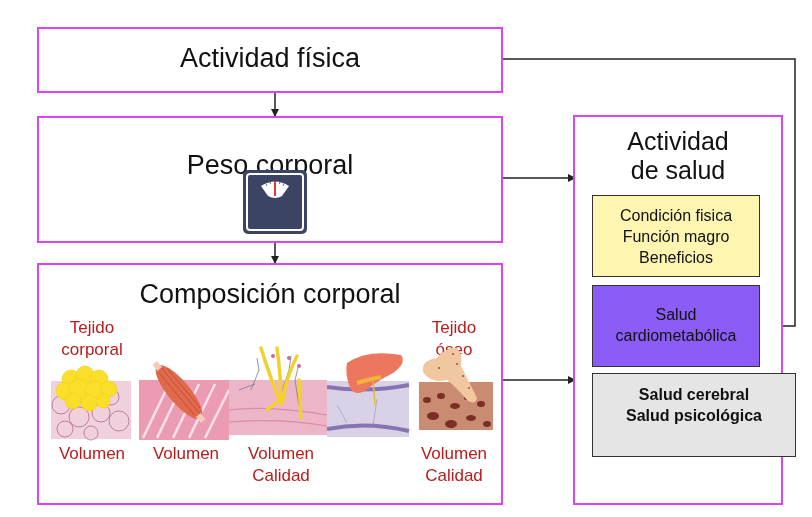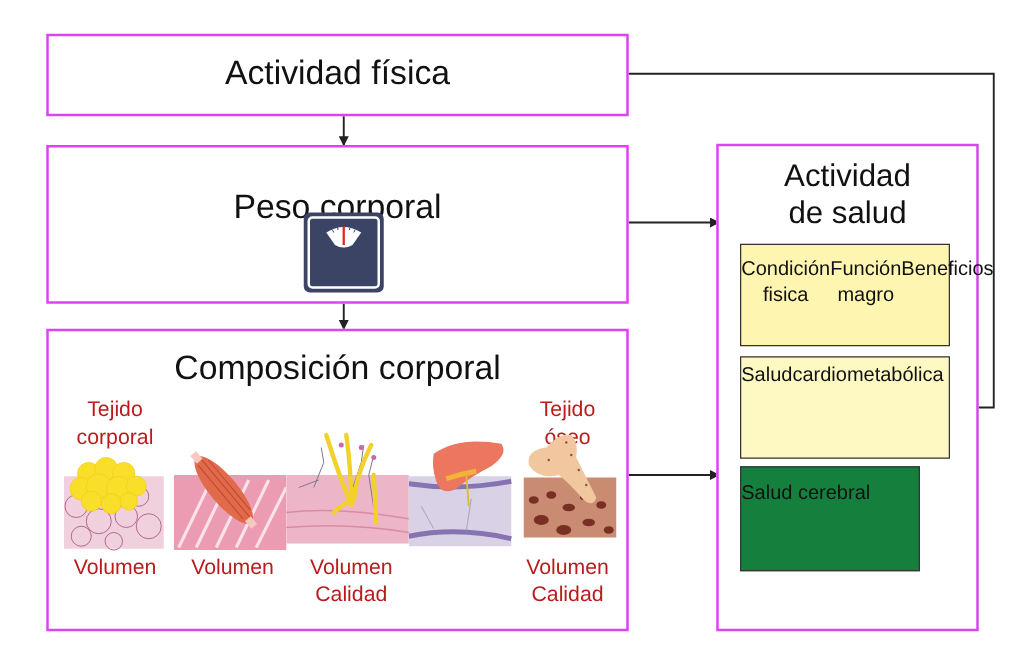--- a/index.html
+++ b/index.html
@@ -3,21 +3,21 @@
 <meta charset="utf-8">
 <style>
   html, body { margin: 0; padding: 0; background: #ffffff; }
   body { width: 812px; height: 517px; position: relative; overflow: hidden;
          font-family: "Liberation Sans", "DejaVu Sans", sans-serif; color: #111; }
   .box { position: absolute; border: 2px solid #d946ef; background: #fff; box-sizing: border-box; }
   .title { position: absolute; left: 0; right: 0; text-align: center; color: #111; }
   svg.conn { position: absolute; left: 0; top: 0; }
   .label { position: absolute; text-align: center; font-size: 17px; line-height: 22px; color: #b91c1c; }
   .benefit { position: absolute; border: 1.5px solid #333; box-sizing: border-box; text-align: center;
-             font-size: 16px; line-height: 21px; color: #111; display: flex; flex-direction: row;
+             font-size: 16px; line-height: 21px; color: #111; display: flex; flex-direction: column;
              justify-content: flex-start; }
   .tissue { position: absolute; }
 </style>
 </head>
 <body>
 
 <svg class="conn" width="812" height="517">
   <defs>
     <marker id="arr" markerWidth="8" markerHeight="8" refX="7" refY="4" orient="auto" markerUnits="userSpaceOnUse">
       <path d="M0,0 L8,4 L0,8 Z" fill="#222"></path>
@@ -191,20 +191,21 @@
 <div class="box" style="left:573px; top:115px; width:210px; height:390px;">
   <div class="title" style="top:10px; font-size:25px; line-height:29px;">
     <div>Actividad</div>
     <div>de salud</div>
   </div>
   <div class="benefit" style="left:17px; top:78px; width:168px; height:82px; background:#fdf5b0; padding-top:9px;">
     <div>Condición fisica</div>
     <div>Función magro</div>
     <div>Beneficios</div>
   </div>
-  <div class="benefit" style="left:17px; top:168px; width:168px; height:82px; background:#fef9c3; padding-top:4px;text-align:right;">
+  <div class="benefit" style="left:17px; top:168px; width:168px; height:82px; background:#8b5cf6; padding-top:18px;">
     <div>Salud</div>
     <div>cardiometabólica</div>
   </div>
-  <div class="benefit" style="left:17px; top:256px; width:144px; height:84px; background:#15803d; padding-top:10px;">
+  <div class="benefit" style="left:17px; top:256px; width:204px; height:84px; background:#e5e5e5; padding-top:10px;font-weight:bold;">
     <div>Salud cerebral</div>
+    <div>Salud psicológica</div>
   </div>
 </div>
 
 </body></html>

